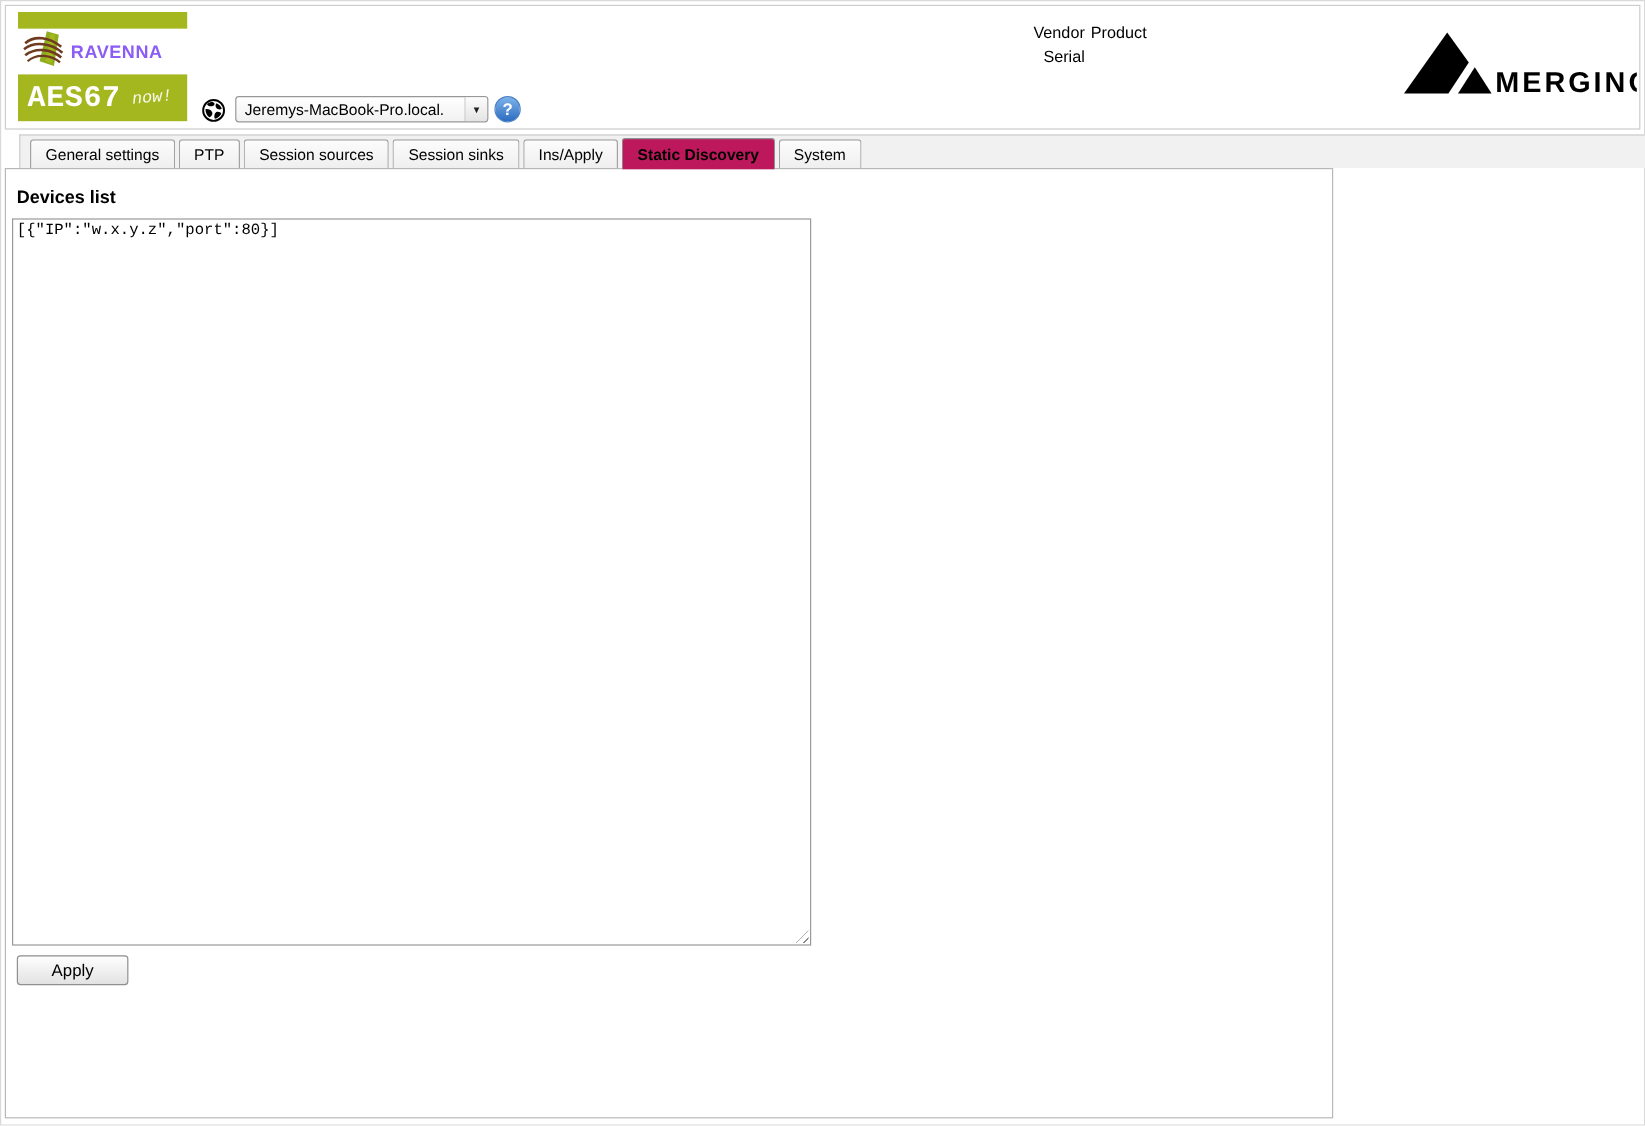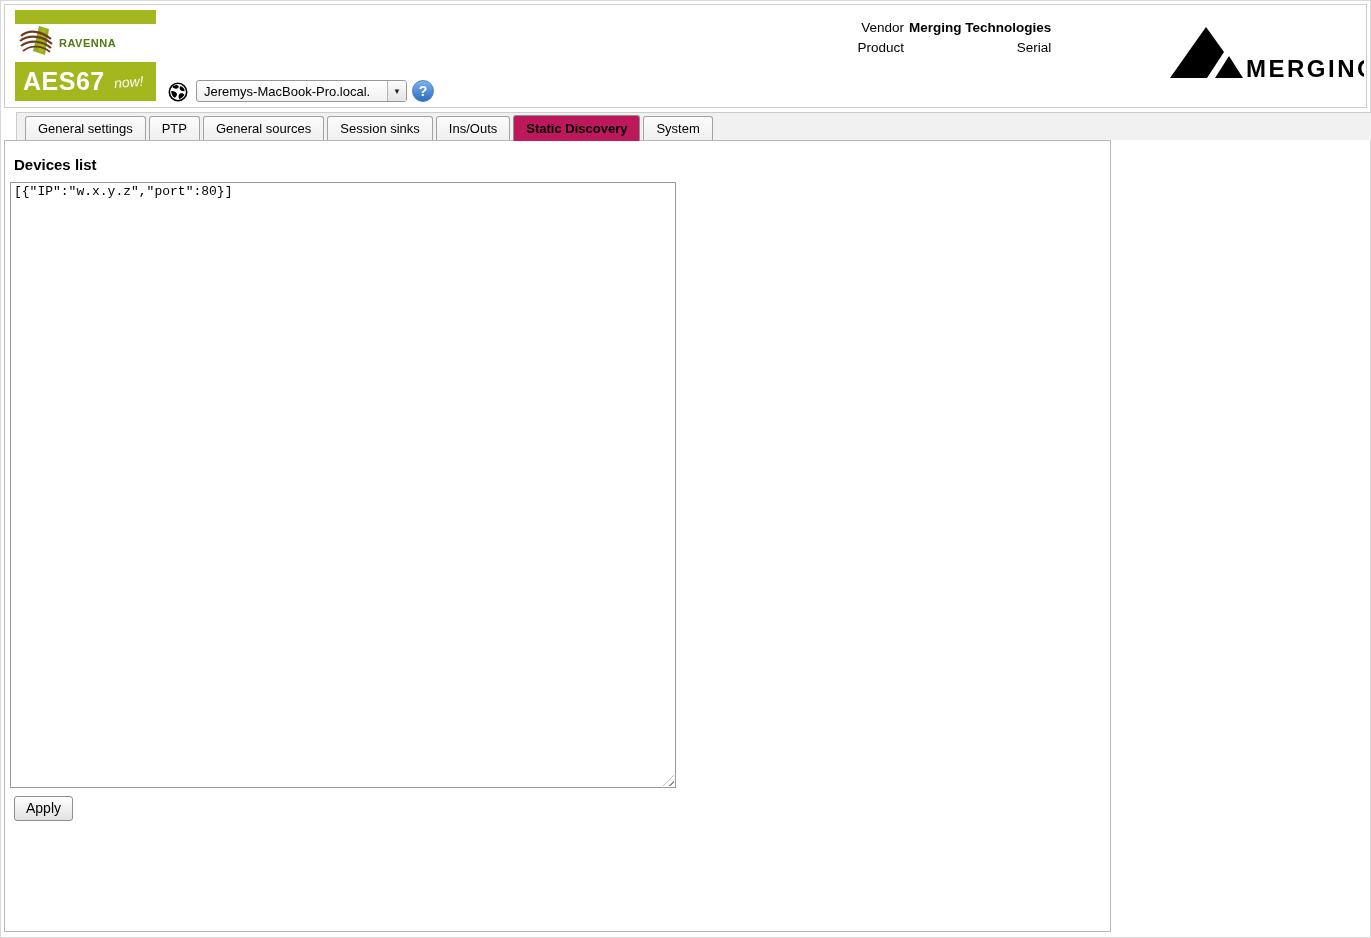--- a/index.html
+++ b/index.html
@@ -17,22 +17,22 @@
   
   .header {
     position: absolute; left: 4px; top: 4px; width: 1363px; height: 104px;
     background: #fff; border: 1px solid #ccc;
   }
 
   .logo-box { position: absolute; left: 10px; top: 5px; width: 141px; height: 91px; }
   .logo-strip  { height: 14px; background: #a5b71f; }
   .logo-mid    { height: 38px; background: #fff; display: flex; align-items: center; }
   .logo-mark   { margin-left: 3px; flex: 0 0 auto; }
-  .logo-brand  { font-size: 11px; font-weight: bold; color: #4d7c0f; letter-spacing: 0.5px; margin-left: 5px; }
-  .logo-bottom { height: 39px; background: #a5b71f; display: flex; align-items: center; padding-left: 8px; }
+  .logo-brand  { font-size: 15px; font-weight: bold; color: #8b5cf6; letter-spacing: 0.5px; margin-left: 5px; }
+  .logo-bottom { height: 39px; background: #a5b71f; display: flex; align-items: center; padding-left: 8px; font-family: Liberation Mono, monospace; }
   .logo-product { color: #fff; font-weight: bold; font-size: 25px; letter-spacing: 0.5px; }
   .logo-tagline { color: rgba(255,255,255,0.92); font-style: italic; font-size: 14px; margin-left: 9px; transform: rotate(-5deg); }
 
   .globe { position: absolute; left: 163px; top: 77px; width: 20px; height: 20px; }
 
   .host-select {
     position: absolute; left: 191px; top: 75px; width: 211px; height: 22px;
     border: 1px solid #979797; border-radius: 3px;
     background: linear-gradient(#ffffff, #f1f1f1);
     display: flex; align-items: center; cursor: default;
@@ -105,21 +105,21 @@
   }
   .resize-corner {
     position: absolute; right: 2px; bottom: 2px; width: 11px; height: 11px;
     background: repeating-linear-gradient(135deg, transparent 0 2px, #8a8a8a 2px 3px, transparent 3px 5px);
     clip-path: polygon(100% 0, 100% 100%, 0 100%);
     cursor: nwse-resize;
   }
 
   .apply-button {
     margin: 8px 0 0 9px;
-    padding: 3px 11px 4px;
+    padding: 3px 28px 4px;
     font-family: "Liberation Sans", sans-serif;
     font-size: 14px; color: #000;
     border: 1px solid #8f8f8f; border-radius: 3px;
     background: linear-gradient(#fefefe, #e2e2e2);
     cursor: pointer;
   }
 </style>
 </head>
 <body>
 
@@ -158,41 +158,40 @@
 
   <div class="host-select">
     <span class="host-select-value">Jeremys-MacBook-Pro.local.</span>
     <span class="host-select-arrow">▼</span>
   </div>
 
   <div class="help-icon">?</div>
 
   <div class="device-info">
     <span class="di-label">Vendor</span>
-    <span class="di-value">Merging Technologies</span>
     <span class="di-label">Product</span>
     <span class="di-label">Serial</span>
   </div>
 
   <div class="merging-logo">
     <svg width="196" height="54" viewBox="0 0 196 54">
       <polygon points="2,52 38,1 56,26 39,52" fill="#000"></polygon>
       <polygon points="61,30 75,52 47,52" fill="#000"></polygon>
       <text x="78" y="51" font-size="24" font-weight="bold" letter-spacing="2.5" font-family="&quot;Liberation Sans&quot;, sans-serif" fill="#000">MERGING</text>
     </svg>
   </div>
 
 </div>
 
 <div class="tabstrip">
   <div class="tab">General settings</div>
   <div class="tab">PTP</div>
-  <div class="tab">General sources</div>
+  <div class="tab">Session sources</div>
   <div class="tab">Session sinks</div>
-  <div class="tab">Ins/Outs</div>
+  <div class="tab">Ins/Apply</div>
   <div class="tab active">Static Discovery</div>
   <div class="tab">System</div>
 </div>
 
 <div class="content">
   <div class="section-title">Devices list</div>
   <div class="textarea-wrap">
     <textarea class="devices-textarea" spellcheck="false" style="">[{"IP":"w.x.y.z","port":80}]</textarea>
     <div class="resize-corner"></div>
   </div>

